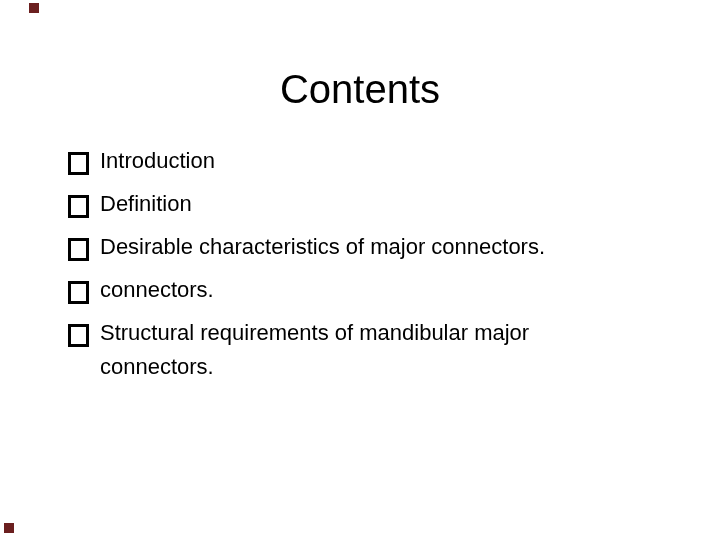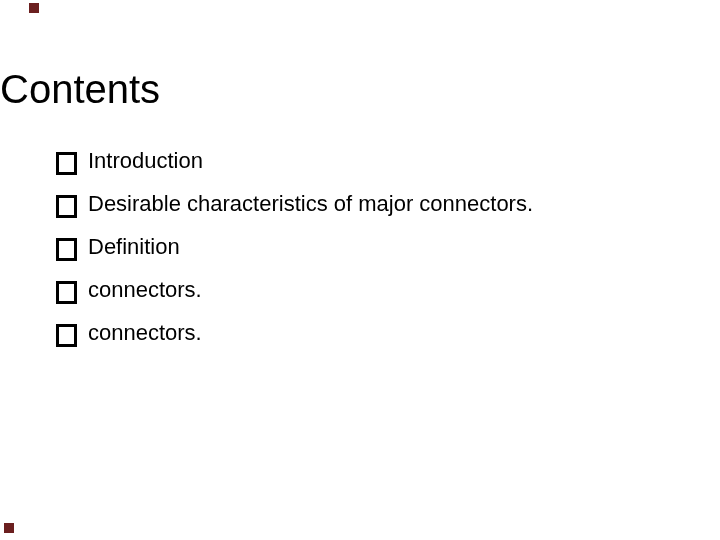--- a/index.html
+++ b/index.html
@@ -23,31 +23,32 @@
     background: #6b1f1f;
   }
   .corner-mark.tl { left: 29px; top: 3px; }
   .corner-mark.bl { left: 4px;  top: 523px; }
 
   .slide-title {
     position: absolute;
     top: 65px;
     left: 0;
     width: 720px;
+    text-align: center;
     font-size: 40px;
     line-height: 48px;
     font-weight: 400;
     color: #000000;
     letter-spacing: 0px;
     white-space: nowrap;
   }
 
   .contents-list {
     position: absolute;
-    left: 56px;
+    left: 68px;
     top: 144px;
     width: 560px;
   }
   .list-item {
     position: relative;
     padding-left: 32px;
     font-size: 22px;
     line-height: 34px;
     margin-bottom: 9px;
     color: #000000;
@@ -76,32 +77,33 @@
 
   <div class="contents-list">
 
     <div class="list-item">
       <span class="bullet"></span>
       <div class="line">Introduction</div>
     </div>
 
     <div class="list-item">
       <span class="bullet"></span>
-      <div class="line">Desirable characteristics of major connectors.</div>
+      <div class="line">Definition</div>
     </div>
 
     <div class="list-item">
       <span class="bullet"></span>
-      <div class="line">Definition</div>
+      <div class="line">Desirable characteristics of major connectors.</div>
     </div>
 
     <div class="list-item">
       <span class="bullet"></span>
       <div class="line">connectors.</div>
     </div>
 
     <div class="list-item">
       <span class="bullet"></span>
+      <div class="line">Structural requirements of mandibular major</div>
       <div class="line">connectors.</div>
     </div>
 
   </div>
 </div>
 
 </body></html>

